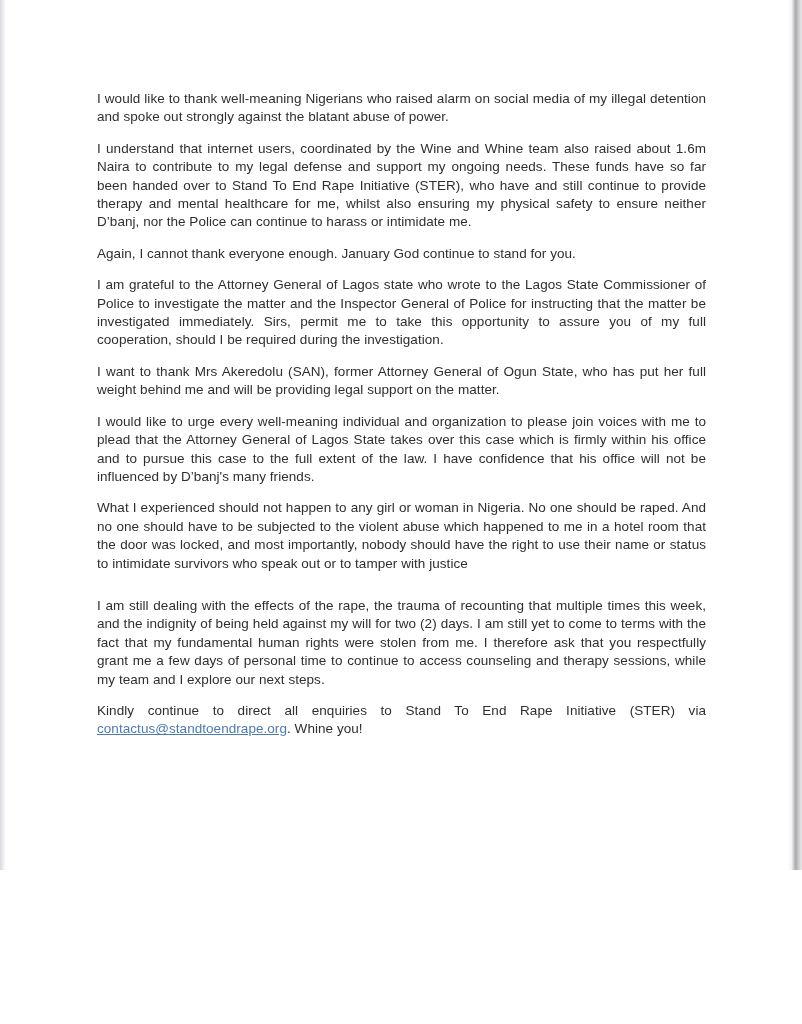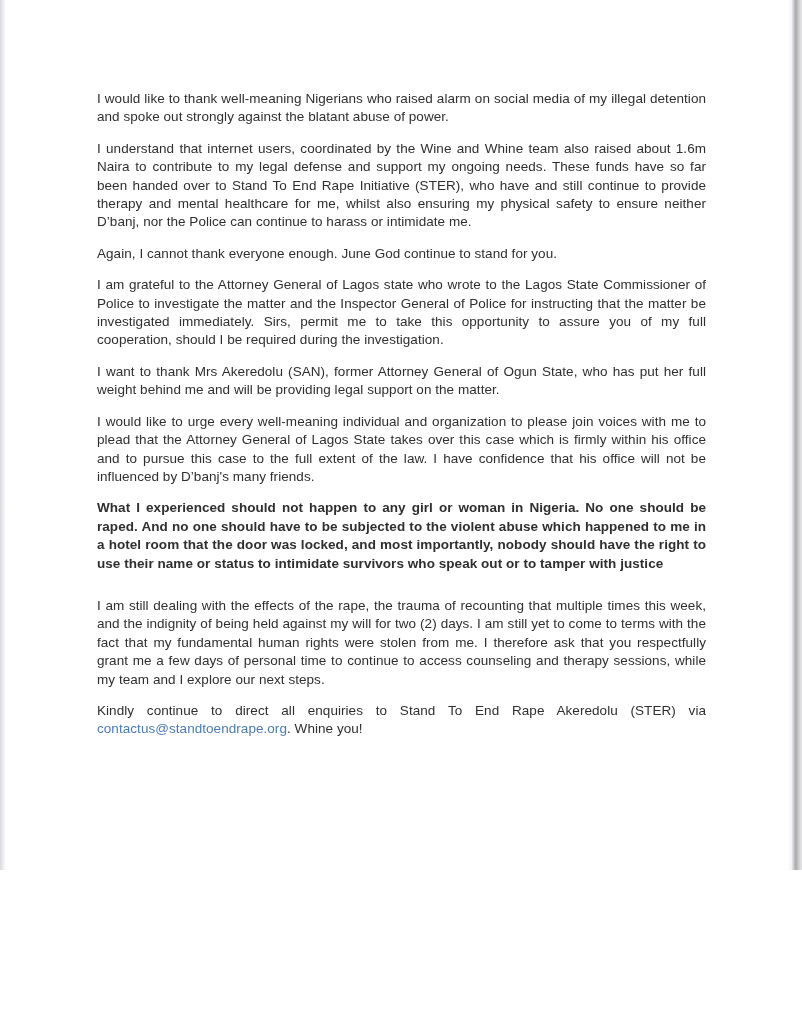--- a/index.html
+++ b/index.html
@@ -42,38 +42,38 @@
     font-size: 13.5px;
     line-height: 18.4px;
     text-align: justify;
     letter-spacing: 0.05px;
   }
   .content p {
     margin: 0 0 13px 0;
   }
   .content p.mb-lg {
     margin-bottom: 24px;
-    font-weight: bold;
   }
   .email-link {
     color: #4b7bb5;
+    text-decoration: underline;
     cursor: pointer;
   }
 </style>
 </head>
 <body>
 
 <div class="page">
   <div class="edge-left"></div>
   <div class="edge-right"></div>
 
   <div class="content">
     <p>I would like to thank well-meaning Nigerians who raised alarm on social media of my illegal detention and spoke out strongly against the blatant abuse of power.</p>
     <p>I understand that internet users, coordinated by the Wine and Whine team also raised about 1.6m Naira to contribute to my legal defense and support my ongoing needs. These funds have so far been handed over to Stand To End Rape Initiative (STER), who have and still continue to provide therapy and mental healthcare for me, whilst also ensuring my physical safety to ensure neither D’banj, nor the  Police can continue to harass or intimidate me.</p>
-    <p>Again, I cannot thank everyone enough. June God continue to stand for you.</p>
+    <p>Again, I cannot thank everyone enough. January God continue to stand for you.</p>
     <p>I am grateful to the Attorney General of Lagos state who wrote to the Lagos State Commissioner of Police to investigate the matter and the Inspector General of Police for instructing that the matter be investigated immediately. Sirs, permit me to take this opportunity to assure you of my full cooperation, should I be required during the investigation.</p>
     <p>I want to thank Mrs Akeredolu (SAN), former Attorney General of Ogun State, who has put her full weight behind me and will be providing legal support on the matter.</p>
     <p>I would like to urge every well-meaning individual and organization to please join voices with me to plead that the Attorney General of Lagos State takes over this case which is firmly within his office and to pursue this case to the full extent of the law. I have confidence that his office will not be influenced by D’banj's many friends.</p>
     <p class="mb-lg">What I experienced should not happen to any girl or woman in Nigeria. No one should be raped. And no one should have to be subjected to the violent abuse which happened to me  in a hotel room that the door was locked, and most importantly, nobody should have the right to use their name or status to intimidate survivors who speak out or to tamper with justice</p>
     <p>I am still dealing with the effects of the rape, the trauma of recounting that multiple times this week, and the indignity of being held against my will for two (2) days. I am still yet to come to terms with the fact that my fundamental human rights were stolen from me.  I therefore ask that you respectfully grant me a few days of personal time to continue to access counseling and therapy sessions, while my team and I explore our next steps.</p>
-    <p><span>Kindly continue to direct all enquiries to Stand To End Rape Akeredolu (STER) via </span><a class="email-link">contactus@standtoendrape.org</a><span>. Whine you!</span></p>
+    <p><span>Kindly continue to direct all enquiries to Stand To End Rape Initiative (STER) via </span><a class="email-link">contactus@standtoendrape.org</a><span>. Whine you!</span></p>
   </div>
 </div>
 
 </body></html>

